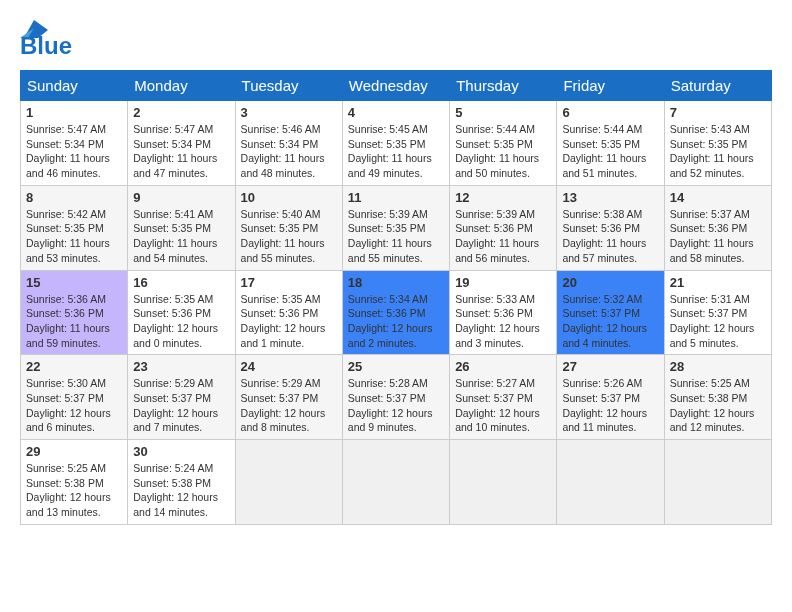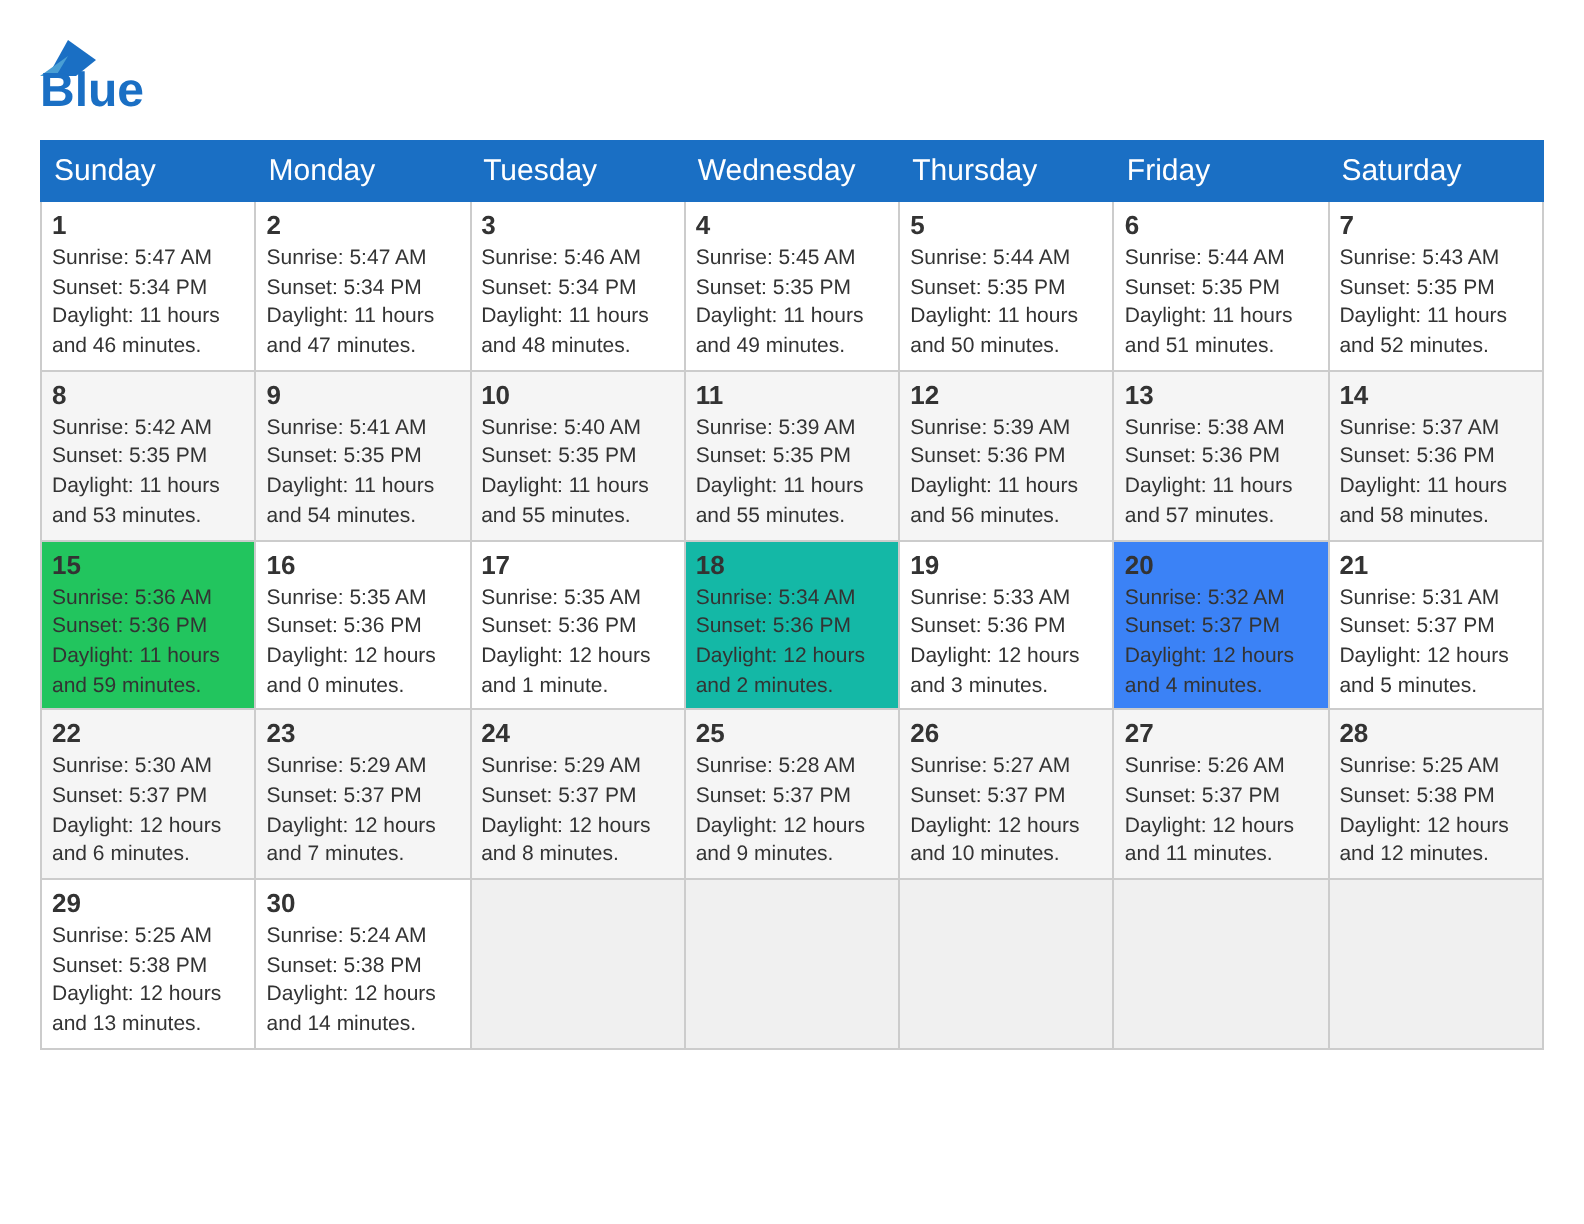--- a/index.html
+++ b/index.html
@@ -166,33 +166,33 @@
         <td style="background: rgb(245, 245, 245);">
         <span class="day-num">13</span>
         <span class="day-info">Sunrise: 5:38 AM<br>Sunset: 5:36 PM<br>Daylight: 11 hours and 57 minutes.</span>
       </td>
         <td style="background: rgb(245, 245, 245);">
         <span class="day-num">14</span>
         <span class="day-info">Sunrise: 5:37 AM<br>Sunset: 5:36 PM<br>Daylight: 11 hours and 58 minutes.</span>
       </td>
       </tr>
       <tr>
-        <td style="background: #22c55e;">
+        <td style="background: #c4b5fd;">
         <span class="day-num">15</span>
         <span class="day-info">Sunrise: 5:36 AM<br>Sunset: 5:36 PM<br>Daylight: 11 hours and 59 minutes.</span>
       </td>
         <td style="background: rgb(255, 255, 255);">
         <span class="day-num">16</span>
         <span class="day-info">Sunrise: 5:35 AM<br>Sunset: 5:36 PM<br>Daylight: 12 hours and 0 minutes.</span>
       </td>
         <td style="background: rgb(255, 255, 255); margin-top: 21px;">
         <span class="day-num">17</span>
         <span class="day-info">Sunrise: 5:35 AM<br>Sunset: 5:36 PM<br>Daylight: 12 hours and 1 minute.</span>
       </td>
-        <td style="background: #14b8a6; margin-left: 40px;">
+        <td style="background: #3b82f6; margin-left: 40px;">
         <span class="day-num">18</span>
         <span class="day-info">Sunrise: 5:34 AM<br>Sunset: 5:36 PM<br>Daylight: 12 hours and 2 minutes.</span>
       </td>
         <td style="background: rgb(255, 255, 255);">
         <span class="day-num">19</span>
         <span class="day-info">Sunrise: 5:33 AM<br>Sunset: 5:36 PM<br>Daylight: 12 hours and 3 minutes.</span>
       </td>
         <td style="background: #3b82f6;">
         <span class="day-num">20</span>
         <span class="day-info">Sunrise: 5:32 AM<br>Sunset: 5:37 PM<br>Daylight: 12 hours and 4 minutes.</span>

